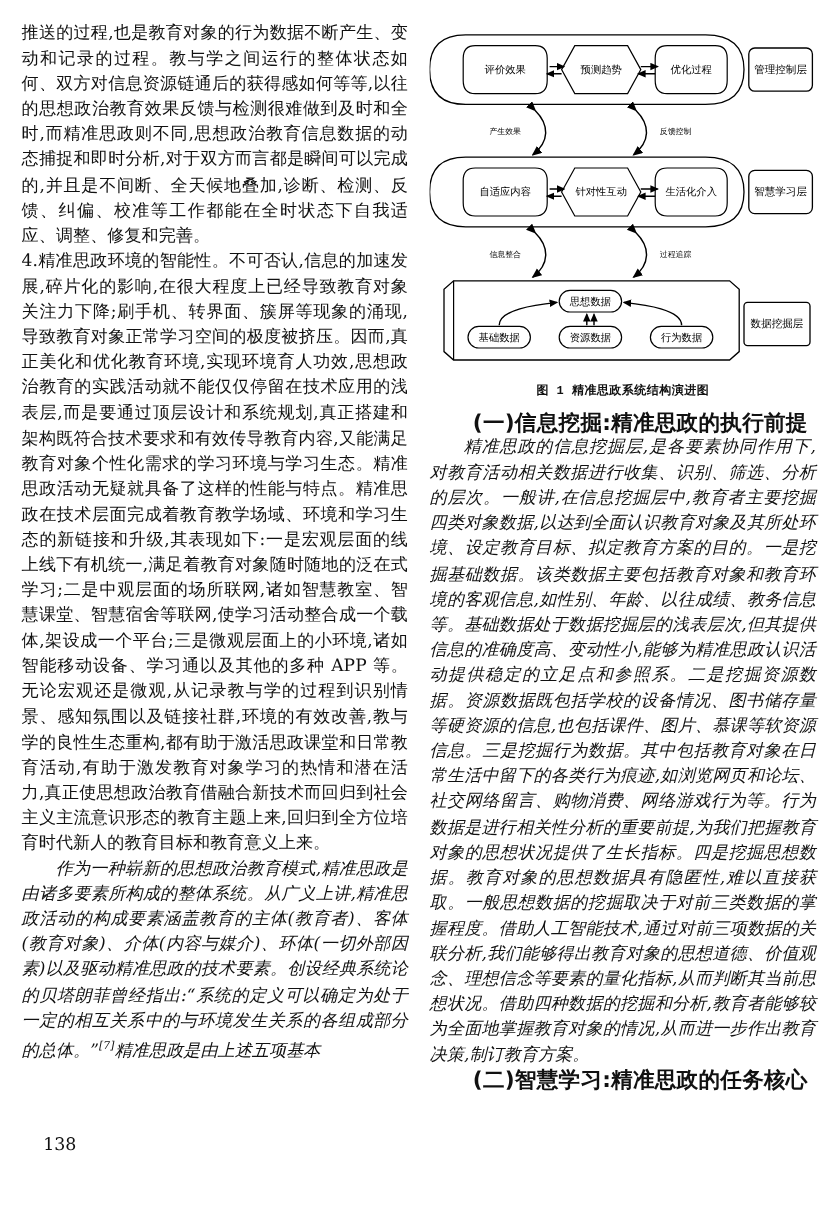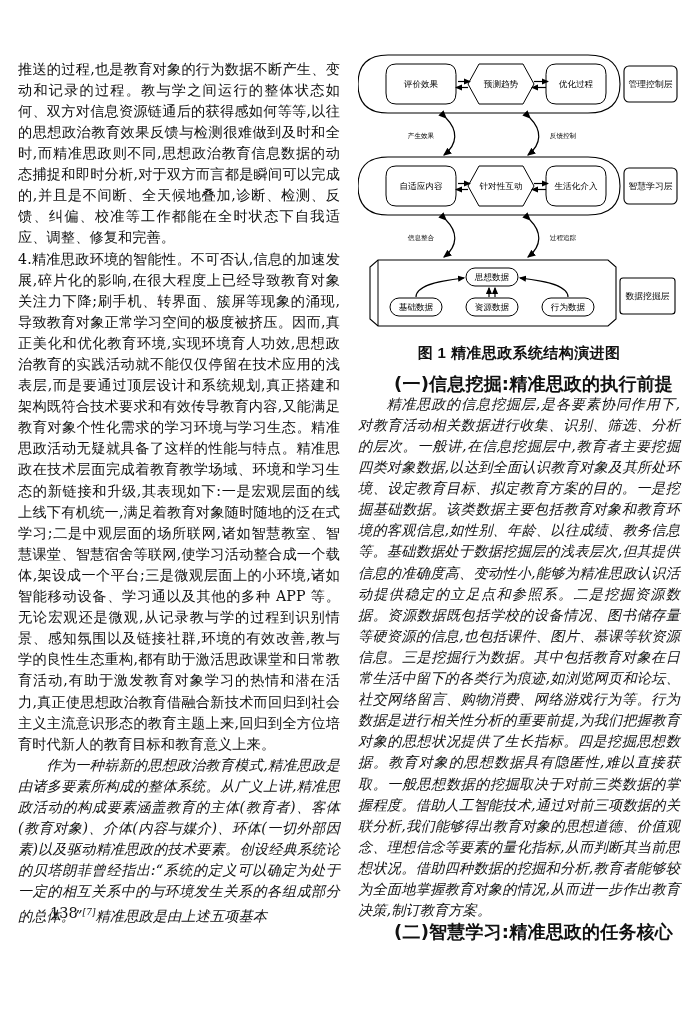--- a/index.html
+++ b/index.html
@@ -16,21 +16,20 @@
     overflow: hidden;
   }
   .page {
     width: 700px;
     height: 968px;
     position: relative;
     box-sizing: border-box;
     padding: 12px 18px 0 18px;
     display: flex;
     gap: 18px;
-    align-items: center;
   }
   .col {
     width: 322px;
     box-sizing: border-box;
     position: relative;
   }
   .col.left { padding-top: 6px; }
   .col.right { padding-top: 6px; }
 
   p.body {
@@ -59,36 +58,36 @@
     font-size: 18px;
     margin: 0;
     text-indent: 2em;
     line-height: 21.1px;
     letter-spacing: 0.2px;
   }
   .sup { font-size: 9px; vertical-align: super; }
 
   .page-number {
     position: absolute;
-    left: 32px;
+    left: 18px;
     bottom: 6px;
     font-size: 14.5px;
     font-family: "DejaVu Serif", "Liberation Serif", serif;
   }
 
   
   .figure {
     margin: 8px 0 4px 0;
     width: 322px;
   }
   .figure svg { display: block; }
   .fig-caption {
-    font-family: Liberation Sans, sans-serif;
+    font-family: Liberation Mono, monospace;
     font-weight: bold;
-    font-size: 15px;
+    font-size: 10px;
     text-align: center;
     margin: 2px 0 10px 0;
     letter-spacing: 0.4px;
   }
   svg text.node-label {
     font-family: "DejaVu Sans", "Liberation Sans", sans-serif;
     font-size: 8.6px;
     fill: #000;
     text-anchor: middle;
     dominant-baseline: middle;

